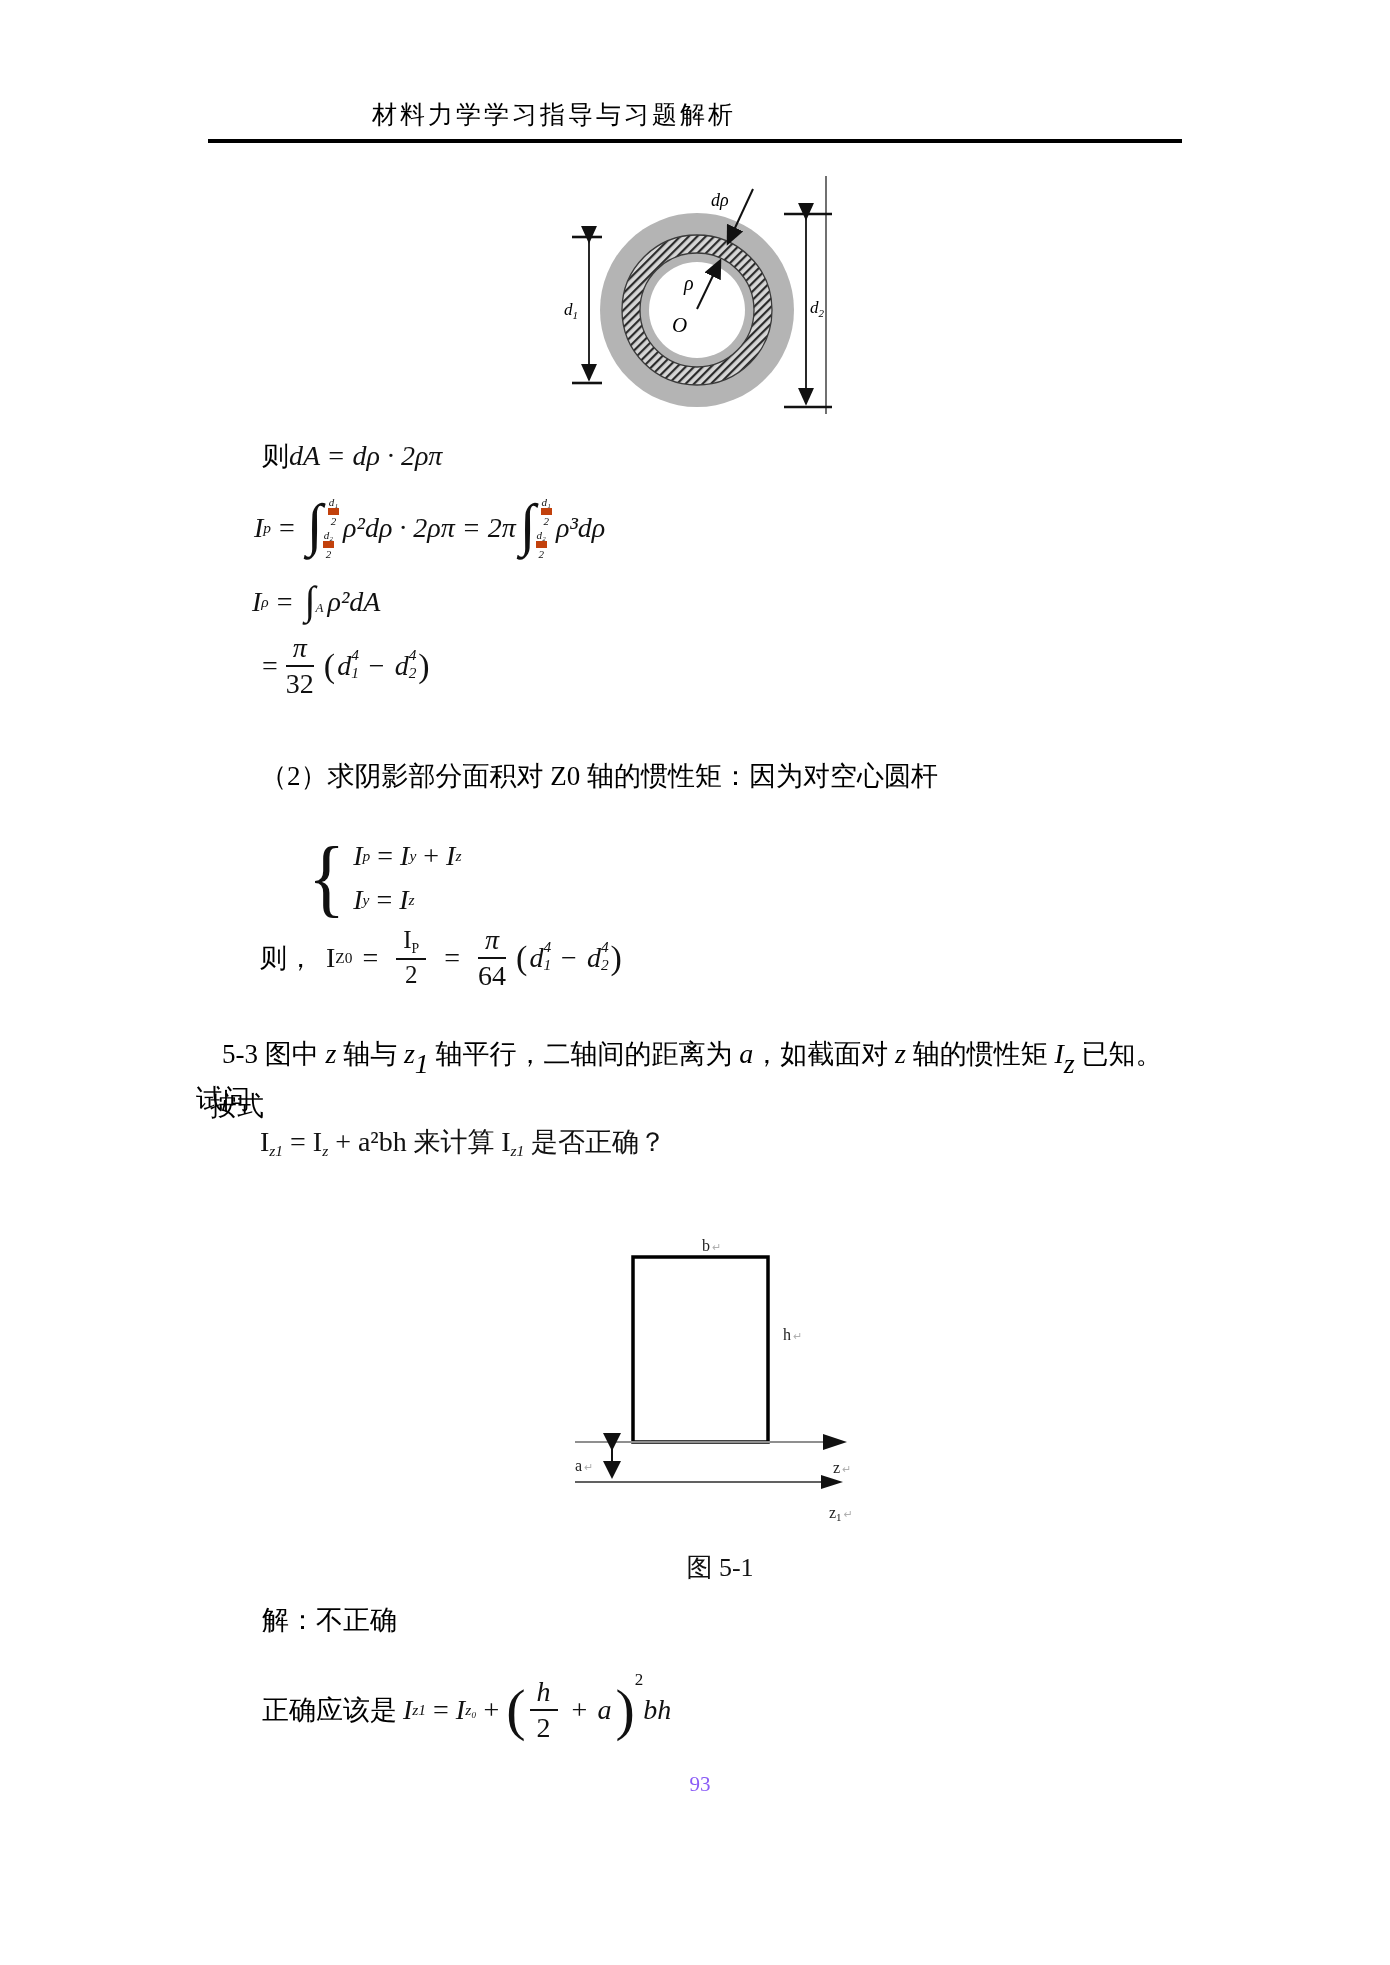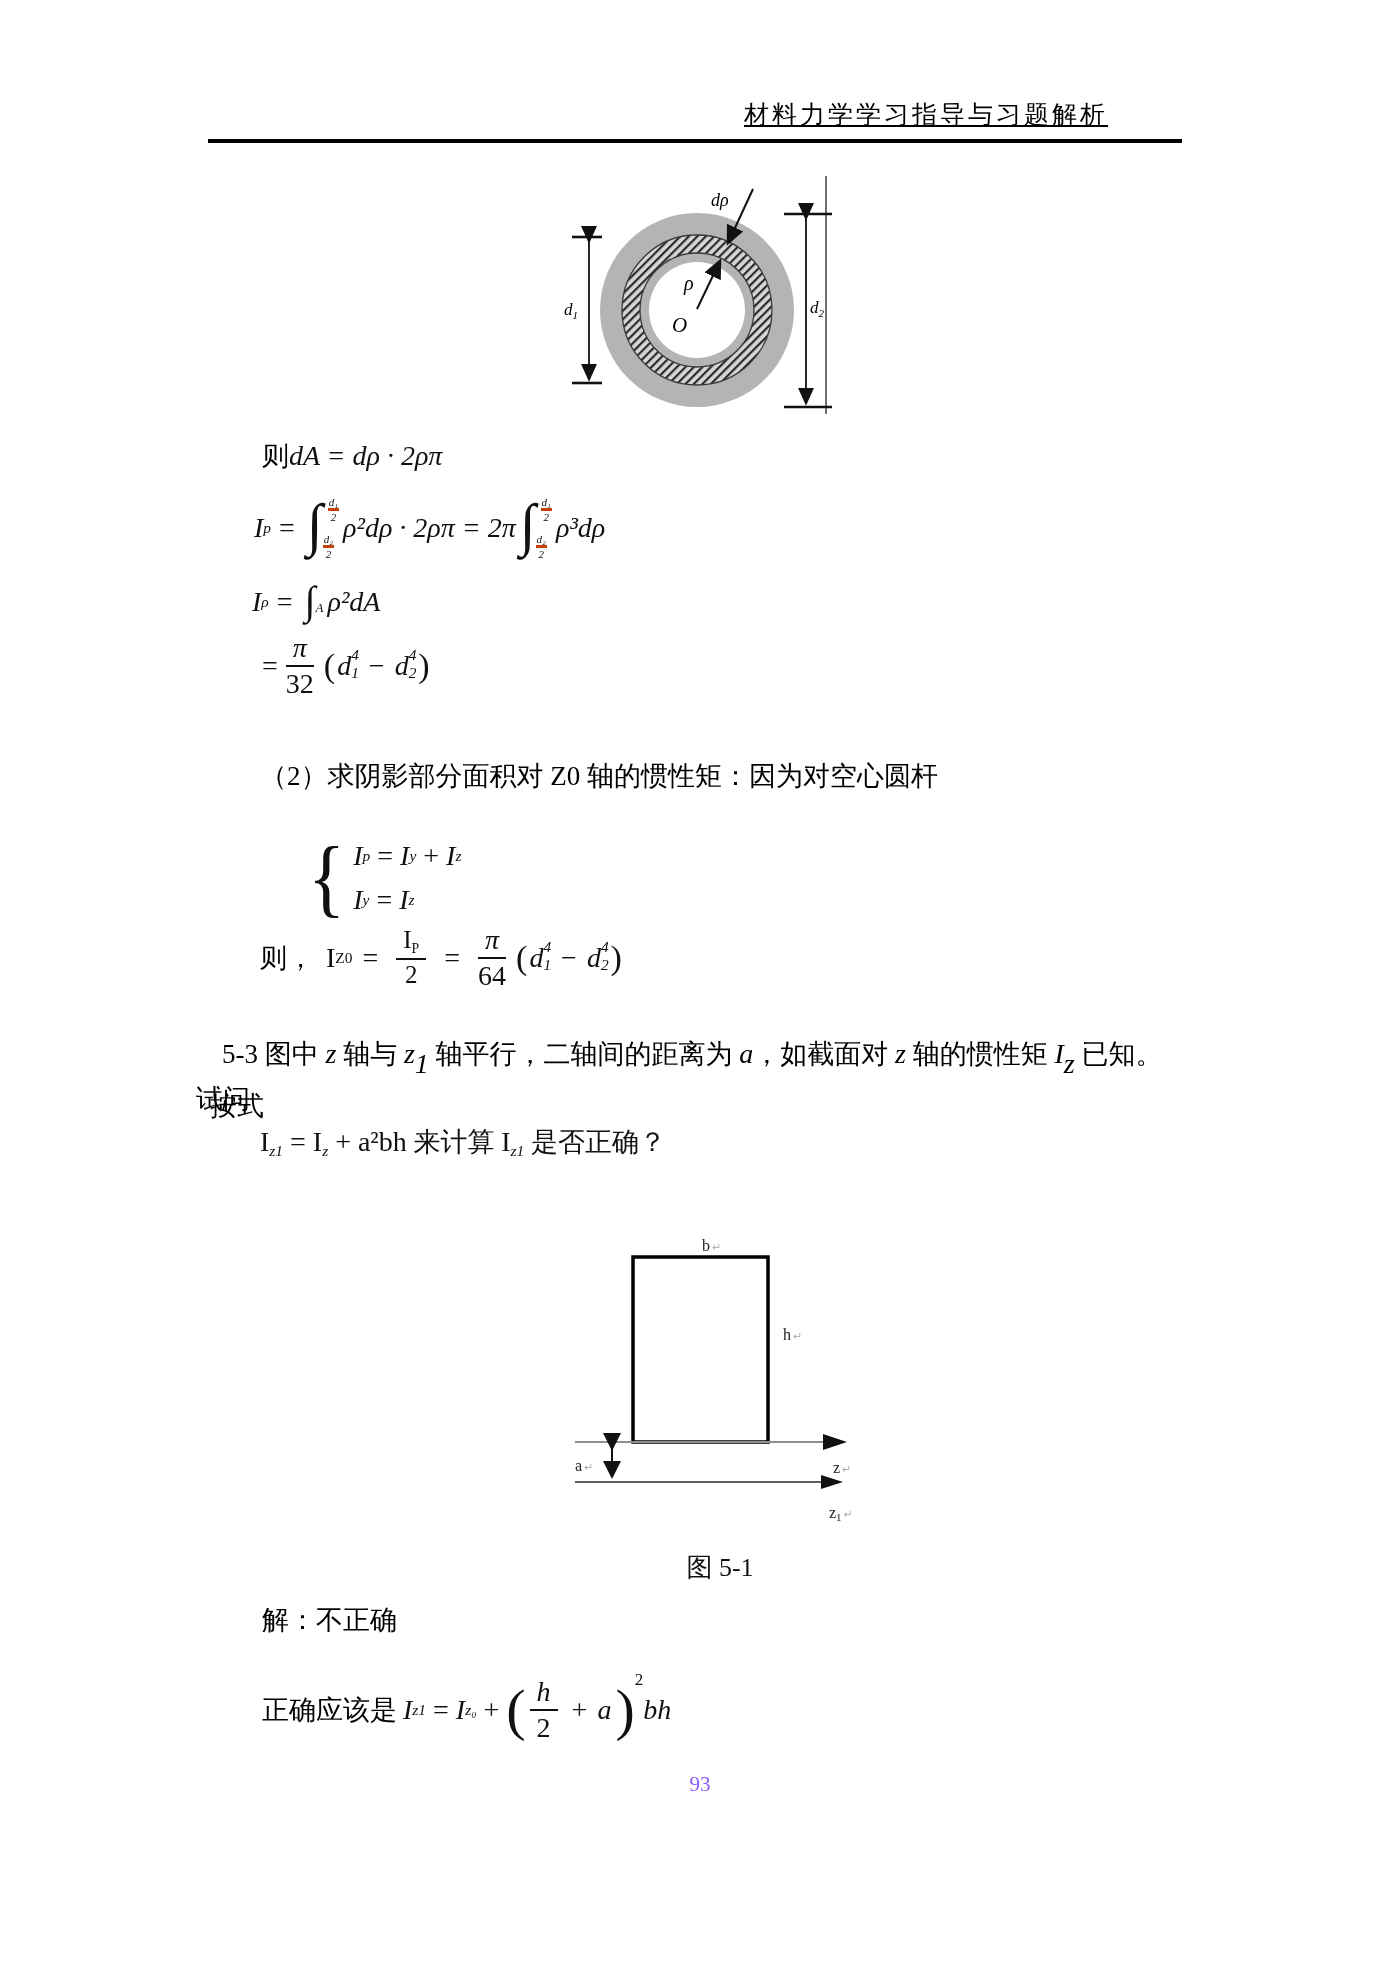--- a/index.html
+++ b/index.html
@@ -15,40 +15,40 @@
   .sbr{font-size:0.55em;vertical-align:-0.35em;font-style:normal;}
   .frac{display:inline-flex;flex-direction:column;align-items:center;line-height:1.15;margin:0 8px;}
   .frac .num{padding:0 7px 1px 7px;border-bottom:2px solid #111;}
   .frac .den{padding-top:1px;}
   .ss{display:inline-flex;flex-direction:column;align-items:flex-start;
       font-size:0.55em;line-height:1.15;transform:translateY(-2px);}
   .ig{display:inline-flex;align-items:stretch;height:66px;margin:0 4px;}
   .ig .sym{font-size:58px;line-height:1.05;font-style:normal;}
   .ig .lims{display:flex;flex-direction:column;justify-content:space-between;margin-left:-3px;padding:1px 0;}
   .tf{display:inline-flex;flex-direction:column;align-items:center;font-size:11px;line-height:1.1;font-style:italic;}
-  .tf .tn{border-bottom:3px solid #c2410c;padding:0 1px;}
+  .tf .tn{border-bottom:7px solid #c2410c;padding:0 1px;}
   .tf.ul{margin-left:8px;}
   .tf.ll{margin-left:-2px;}
   .isub{font-size:13px;font-style:italic;align-self:flex-end;transform:translateY(-8px);}
   .pn{font-size:34px;line-height:1;font-style:normal;margin:0 2px;}
   .brace{font-size:86px;line-height:0.85;font-style:normal;font-weight:300;transform:scaleX(0.9);margin-right:6px;}
   .bp{font-size:58px;line-height:1;font-style:normal;font-weight:300;}
   .psup{font-size:17px;font-style:normal;align-self:flex-start;transform:translateY(2px);}
   .eqrow{display:flex;flex-direction:column;justify-content:space-between;height:76px;}
   .eqline{display:flex;align-items:center;}
   .header{font-size:25px;letter-spacing:3px;color:#000;}
   .body-cn{font-size:27px;color:#000;}
   .inline-math{font-size:28px;font-style:italic;}
 </style>
 </head>
 <body>
 
 <div id="page">
 
-  <div class="abs header cn" style="left:0;top:98;width:1108px;top:98px;text-align:right;text-decoration:underline;">材料力学学习指导与习题解析</div>
+  <div class="abs header cn" style="left:0;top:98;width:1108px;top:98px;text-align:center;">材料力学学习指导与习题解析</div>
   <div class="abs" style="left:208px;top:139px;width:974px;height:4px;background:#000;"></div>
 
   <svg class="abs" style="left:558px;top:162px;" width="292" height="268" viewBox="0 0 292 268">
     <defs>
       <pattern id="hatch" width="6" height="6" patternUnits="userSpaceOnUse" patternTransform="rotate(45)">
         <rect width="6" height="6" fill="#d6d6d6"></rect>
         <line x1="1" y1="0" x2="1" y2="6" stroke="#2b2b2b" stroke-width="2.4"></line>
       </pattern>
       <marker id="ah" orient="auto" markerWidth="11" markerHeight="9" refX="8.5" refY="4.5">
         <path d="M0,0 L10,4.5 L0,9 z" fill="#111"></path>

